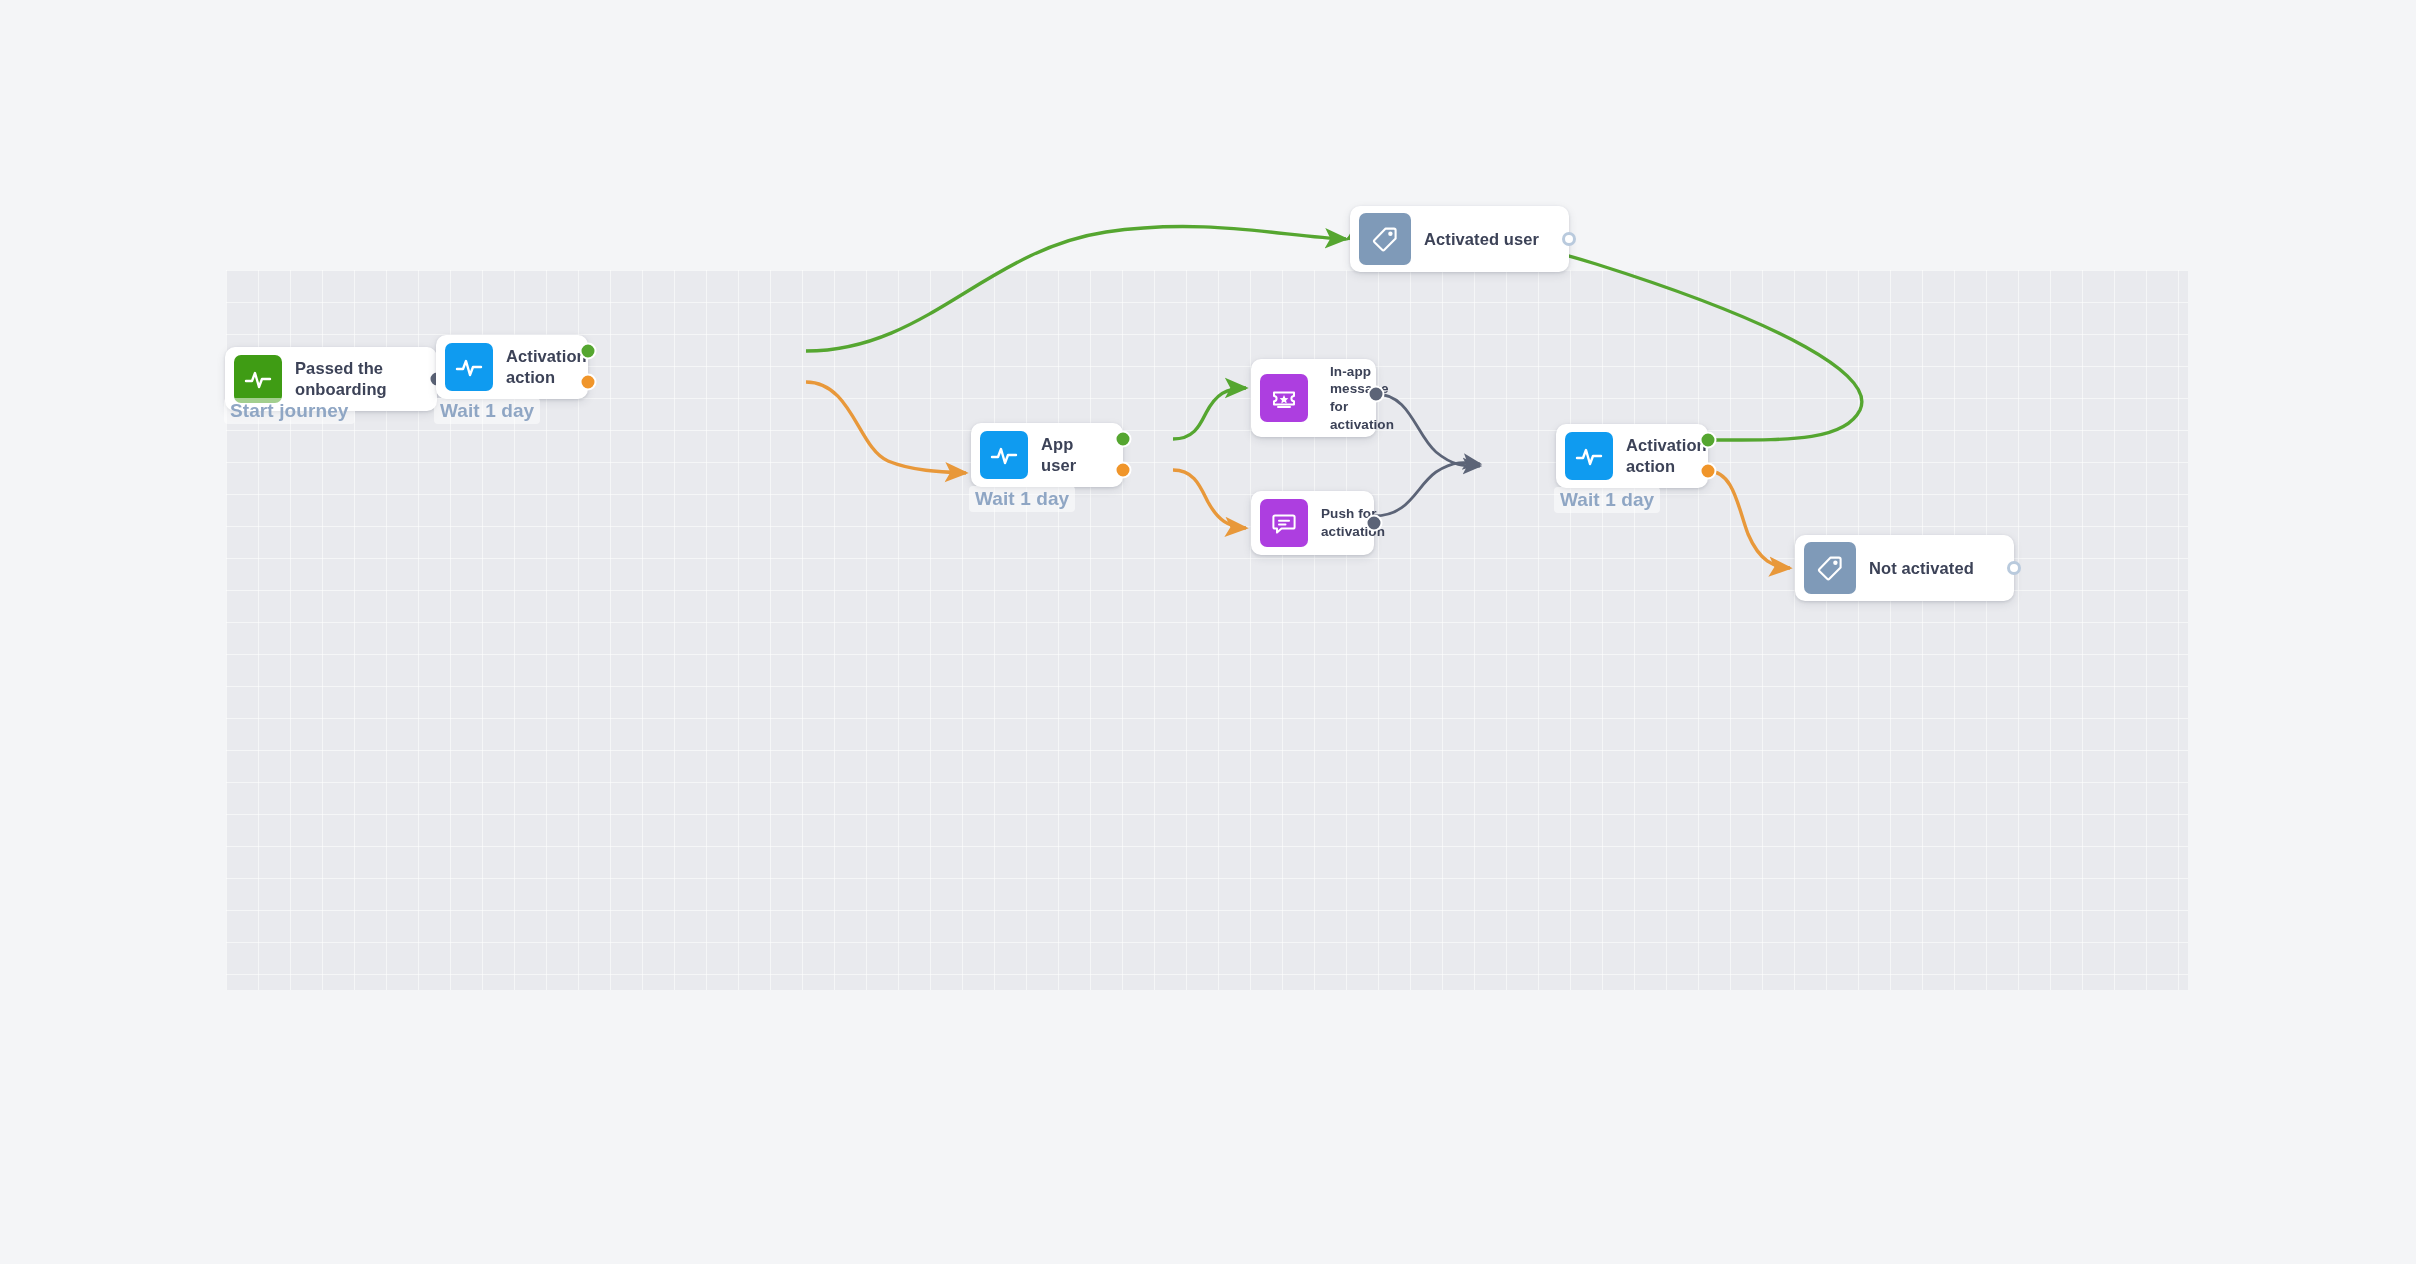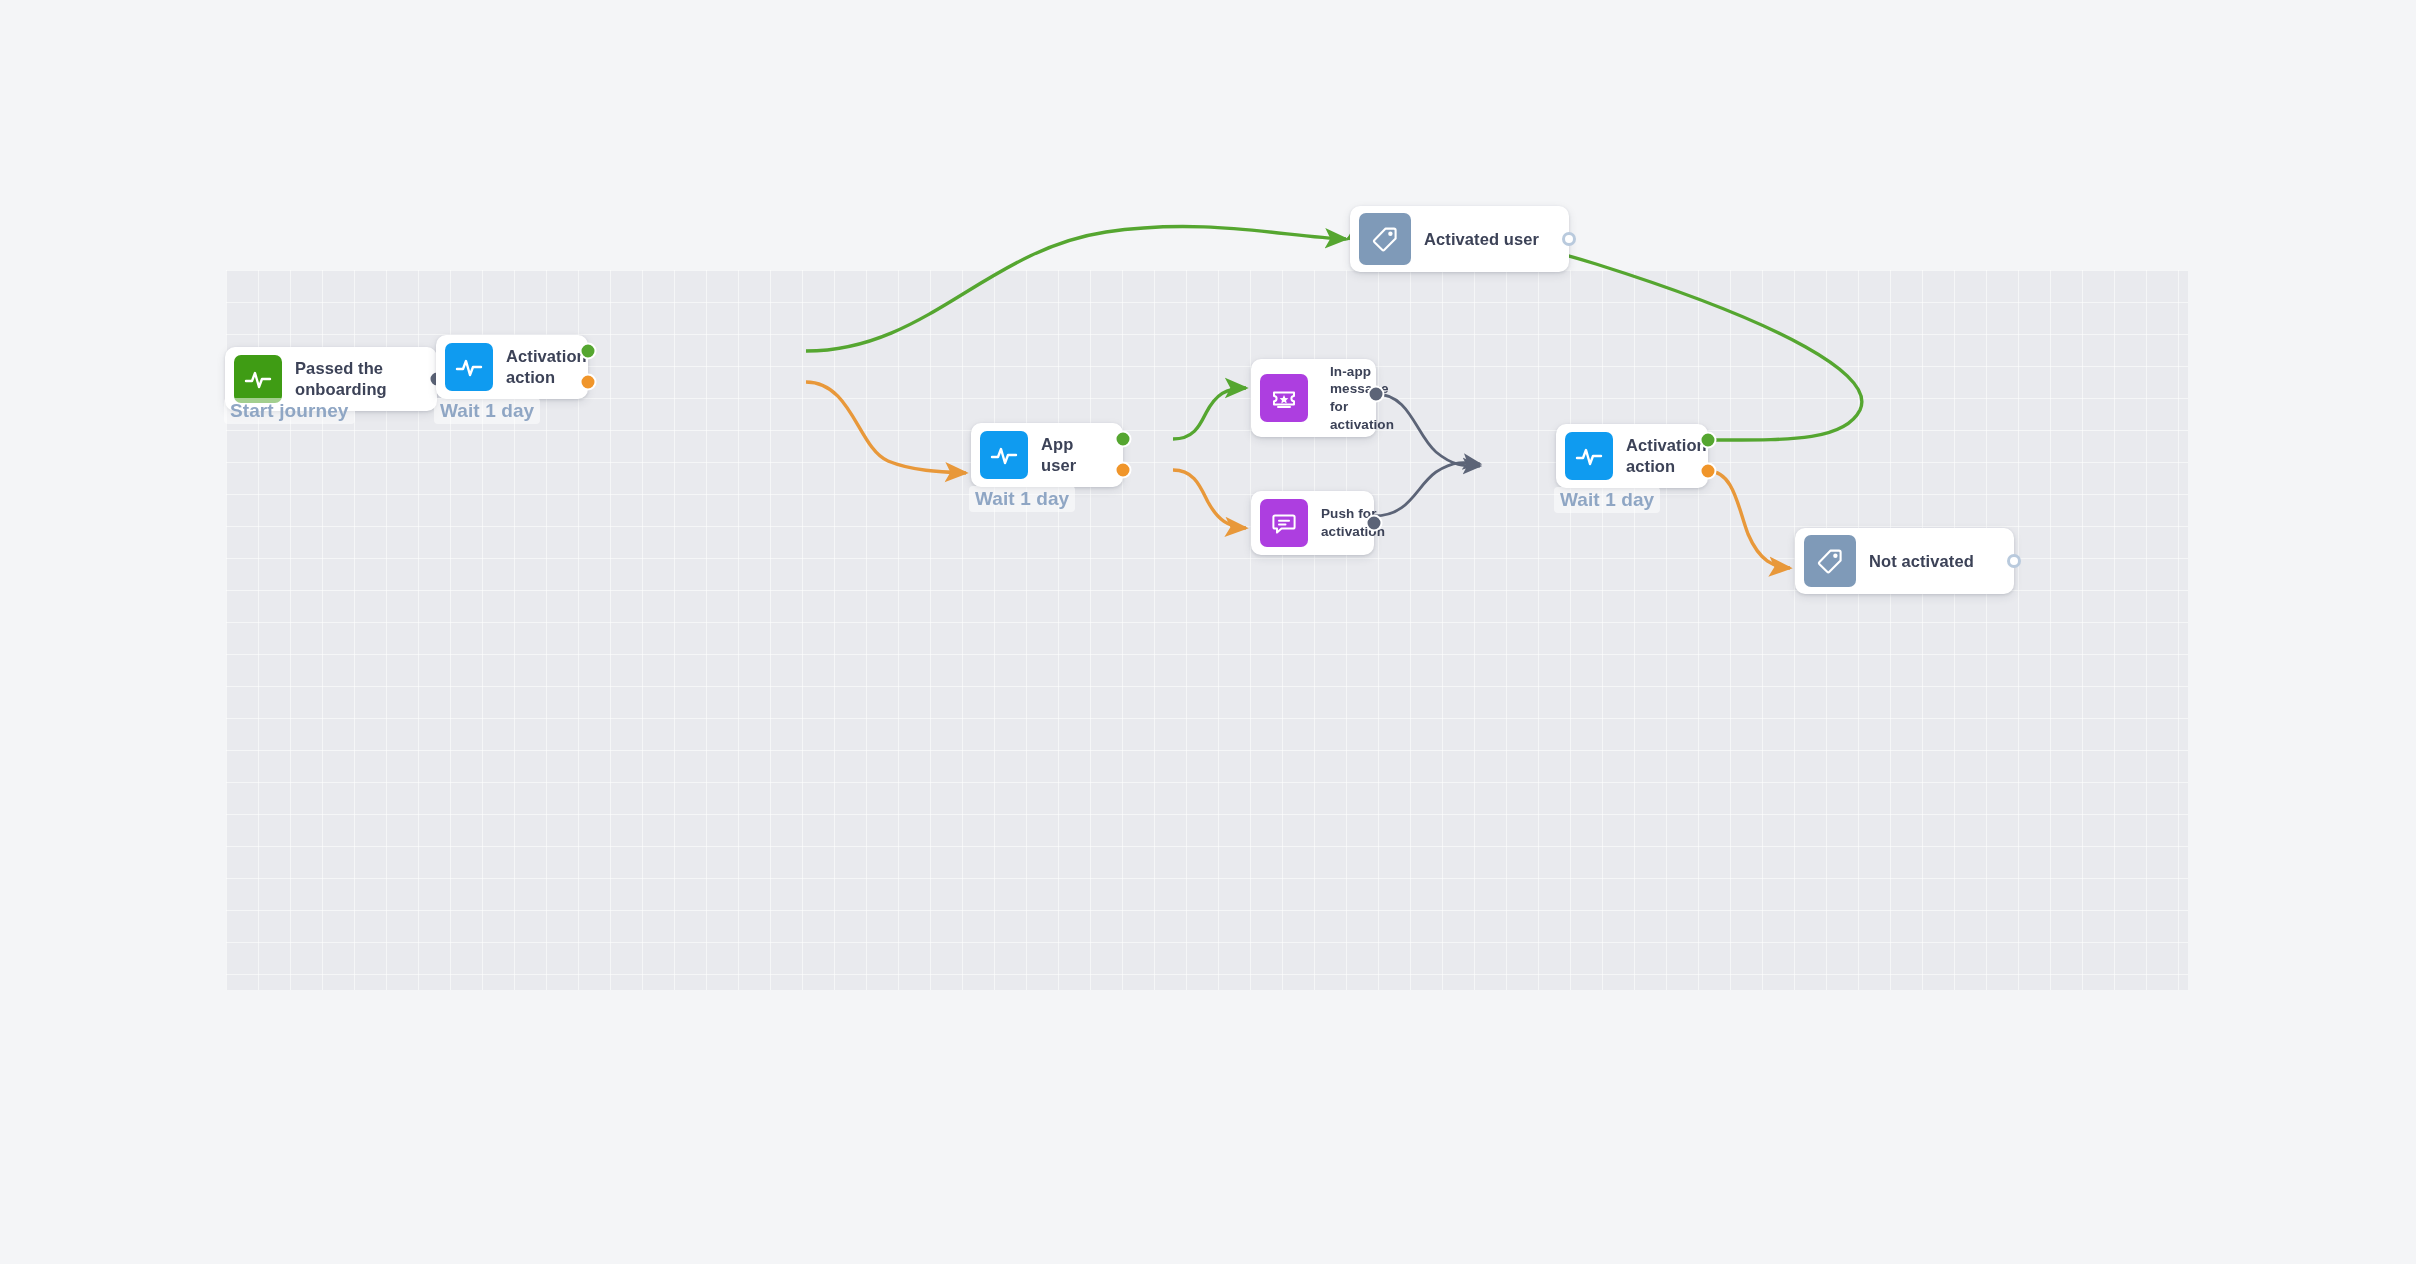--- a/index.html
+++ b/index.html
@@ -240,21 +240,21 @@
       <span class="node-icon lg icon-slate">
         <svg width="30" height="30" viewBox="0 0 30 30">
           <path d="M15.6 4.6 H24 a1.6 1.6 0 0 1 1.6 1.6 V14.6 L14.4 25.8 a1.6 1.6 0 0 1 -2.26 0 L4.5 18.2 a1.6 1.6 0 0 1 0 -2.26 Z" fill="none" stroke="#ffffff" stroke-width="2.1" stroke-linejoin="round"></path>
           <circle cx="20.4" cy="9.8" r="2.2" fill="#ffffff"></circle>
         </svg>
       </span>
       <span class="node-label">Activated user</span>
       <span class="port port-hollow" style="left:219px; top:33px;"></span>
     </div>
 
-    <div class="node" style="left:1569px; top:258px; width:219px; height:66px;text-align:center;">
+    <div class="node" style="left:1569px; top:265px; width:219px; height:66px;text-align:center;">
       <span class="node-icon lg icon-slate">
         <svg width="30" height="30" viewBox="0 0 30 30">
           <path d="M15.6 4.6 H24 a1.6 1.6 0 0 1 1.6 1.6 V14.6 L14.4 25.8 a1.6 1.6 0 0 1 -2.26 0 L4.5 18.2 a1.6 1.6 0 0 1 0 -2.26 Z" fill="none" stroke="#ffffff" stroke-width="2.1" stroke-linejoin="round"></path>
           <circle cx="20.4" cy="9.8" r="2.2" fill="#ffffff"></circle>
         </svg>
       </span>
       <span class="node-label">Not activated</span>
       <span class="port port-hollow" style="left:219px; top:33px;"></span>
     </div>
 

